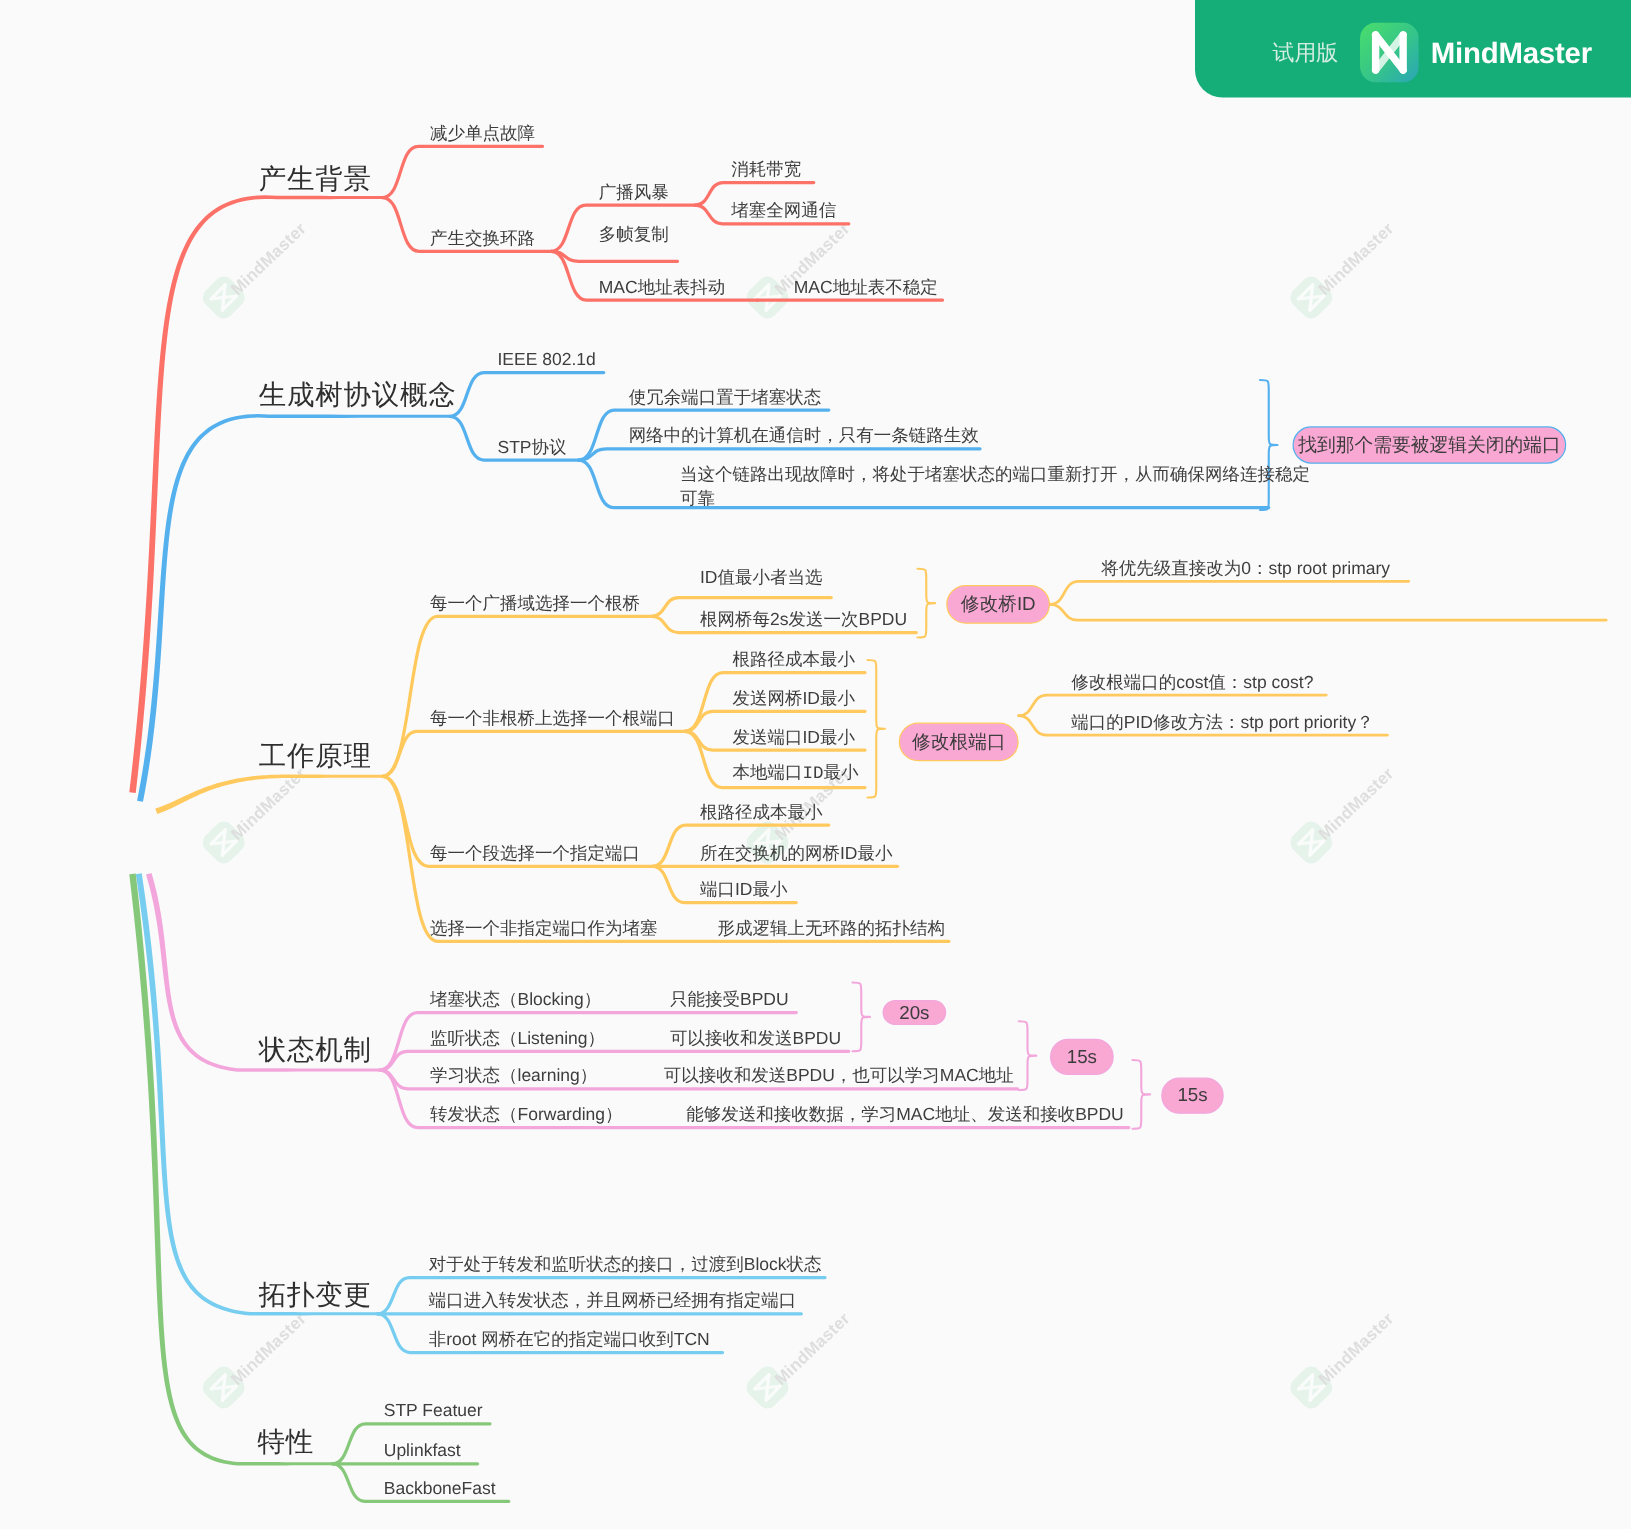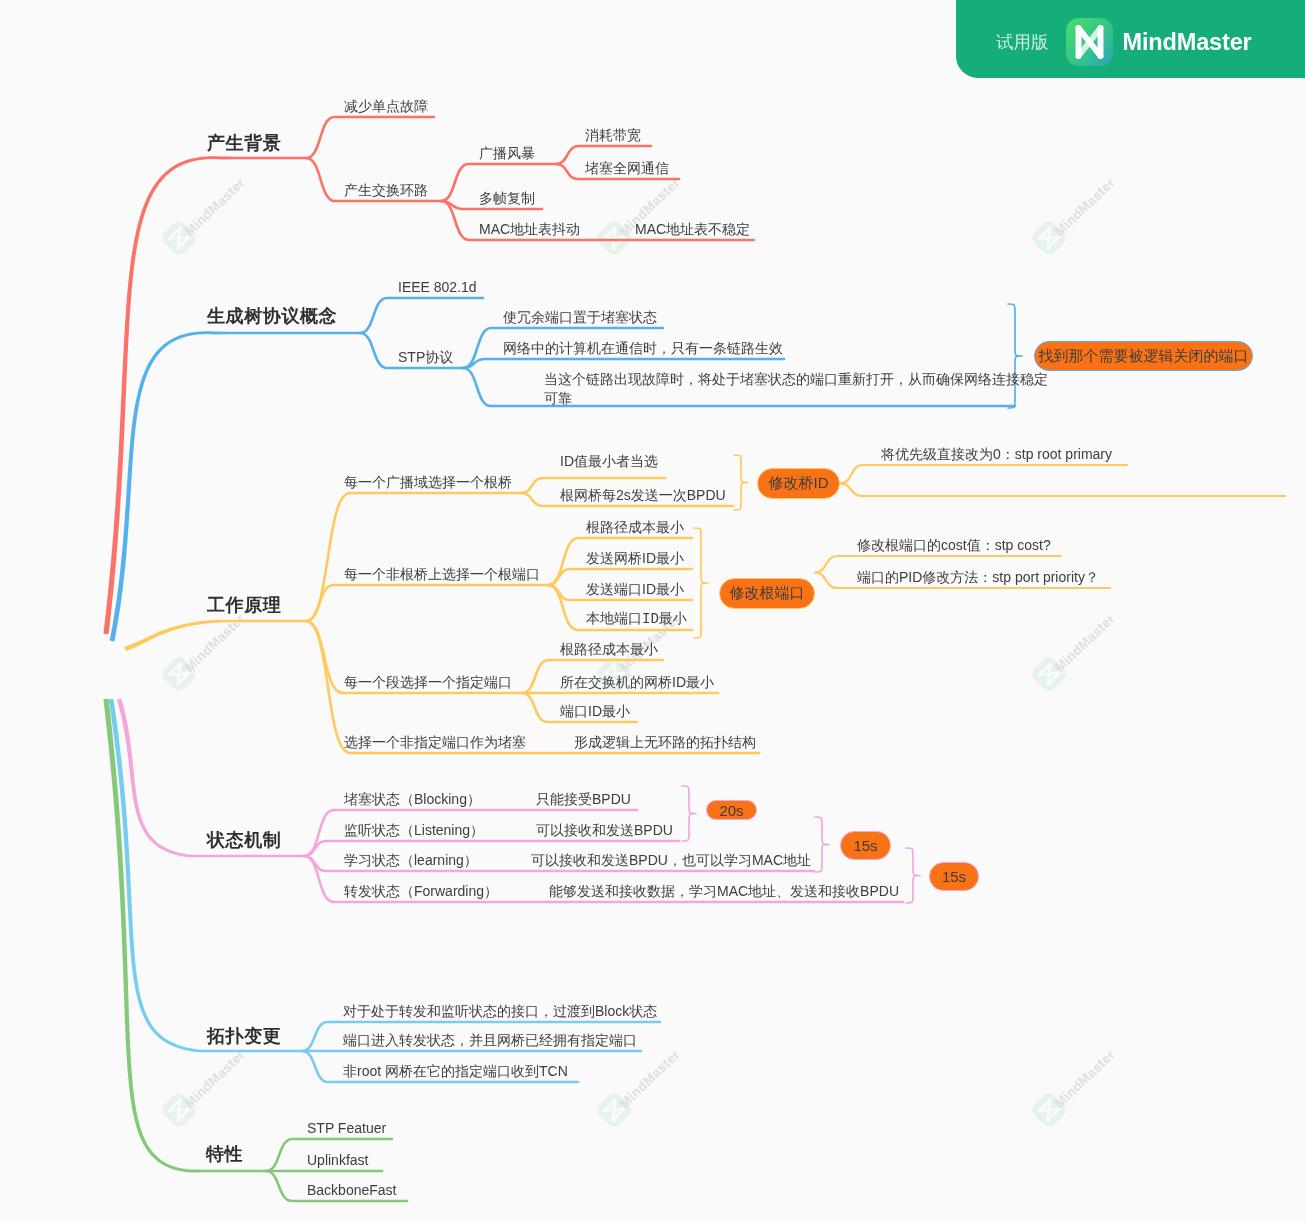--- a/index.html
+++ b/index.html
@@ -10,31 +10,31 @@
   #wm{position:absolute;left:0;top:0;width:1305px;height:1223px;pointer-events:none;}
   .wmtile{position:absolute;width:1px;height:1px;}
   .wmtile .wtxt{position:absolute;left:13px;top:-14px;font-size:13.5px;font-weight:bold;
      color:#dedede;letter-spacing:.2px;white-space:nowrap;
      transform:rotate(-43.5deg);transform-origin:0 100%;}
   .wmlogo{position:absolute;left:-14px;top:-14px;width:28px;height:28px;
      transform:rotate(45deg) scale(1.02);opacity:.95;}
   svg.layer{position:absolute;left:0;top:0;width:1305px;height:1223px;overflow:visible;}
   #labels{position:absolute;left:0;top:0;width:1305px;height:1223px;}
   .lbl{position:absolute;white-space:nowrap;color:#3d3d3d;font-size:14px;line-height:19px;}
-  .lbl.t1{font-weight:bold;font-size:18px;color:#2f2f2f;letter-spacing:.6px;line-height:22px;}
+  .lbl.t1{font-weight:normal;font-size:22px;color:#2f2f2f;letter-spacing:.6px;line-height:22px;}
   .lbl.ml{white-space:pre;}
   .rootnode{position:absolute;background:#fff;border-radius:33px;
      box-shadow:0 1px 4px rgba(0,0,0,.10);display:flex;align-items:center;justify-content:center;}
   .rootnode span{font-size:25px;font-weight:bold;color:#3a3a3a;letter-spacing:0.6px;}
   .sumlbl{position:absolute;display:flex;align-items:center;justify-content:center;
-     border-radius:14px;background:#f97316;font-size:15px;color:#3c3c3c;box-sizing:border-box;}
+     border-radius:14px;background:#f9a8d4;font-size:15px;color:#3c3c3c;box-sizing:border-box;}
   #badge{position:absolute;left:956px;top:0;width:360px;height:78px;
      border-bottom-left-radius:22px;background:#16ae78;
      display:flex;align-items:center;padding-top:6px;box-sizing:border-box;}
-  #badge .trial{font-size:17.5px;color:#d5eee2;margin-left:40px;}
+  #badge .trial{font-size:17.5px;color:#d5eee2;margin-left:62px;}
   #badge .brandname{font-size:23.5px;font-weight:bold;color:#fff;margin-left:10px;letter-spacing:-.15px;}
   #badge .logobox{width:47px;height:48px;display:block;margin-left:17px;}
 </style>
 </head>
 <body>
 <div id="stage">
   <div id="wm">
       <div class="wmtile" style="left: 179px; top: 238px;">
         <svg class="wmlogo" viewBox="0 0 29 29">
           <rect x="0" y="0" width="29" height="29" rx="8.5" fill="#e4f3ea"></rect>
@@ -181,21 +181,21 @@
       <path d="M266 1171 L382 1171" fill="none" stroke="#86c87a" stroke-width="2.6" stroke-linecap="round" stroke-linejoin="round"></path>
       <path d="M266 1171 C280.448 1171 277.35200000000003 1201 291.8 1201 L407 1201" fill="none" stroke="#86c87a" stroke-width="2.6" stroke-linecap="round" stroke-linejoin="round"></path>
     </svg>
   <div id="labels">
       <div class="lbl t1" style="left: 207px; top: 132px;">产生背景</div>
       <div class="lbl" style="left: 344px; top: 97px;">减少单点故障</div>
       <div class="lbl" style="left: 344px; top: 181px;">产生交换环路</div>
       <div class="lbl" style="left: 479px; top: 144px;">广播风暴</div>
       <div class="lbl" style="left: 585px; top: 126px;">消耗带宽</div>
       <div class="lbl" style="left: 585px; top: 159px;">堵塞全网通信</div>
-      <div class="lbl" style="left: 479px; top: 189px;">多帧复制</div>
+      <div class="lbl" style="left: 479px; top: 178px;">多帧复制</div>
       <div class="lbl" style="left: 479px; top: 220px;">MAC地址表抖动</div>
       <div class="lbl" style="left: 635px; top: 220px;">MAC地址表不稳定</div>
       <div class="lbl t1" style="left: 207px; top: 305px;">生成树协议概念</div>
       <div class="lbl" style="left: 398px; top: 278px;">IEEE 802.1d</div>
       <div class="lbl" style="left: 398px; top: 348px;">STP协议</div>
       <div class="lbl" style="left: 503px; top: 308px;">使冗余端口置于堵塞状态</div>
       <div class="lbl" style="left: 503px; top: 339px;">网络中的计算机在通信时，只有一条链路生效</div>
       <div class="lbl ml" style="left: 503px; top: 370px; margin-left: 41px;">当这个链路出现故障时，将处于堵塞状态的端口重新打开，从而确保网络连接稳定
 可靠</div>
       <div class="sumlbl" style="left: 1034px; top: 341px; width: 219px; height: 30px; border-radius: 15px; border: 1.7px solid rgb(85, 176, 238);">找到那个需要被逻辑关闭的端口</div>

